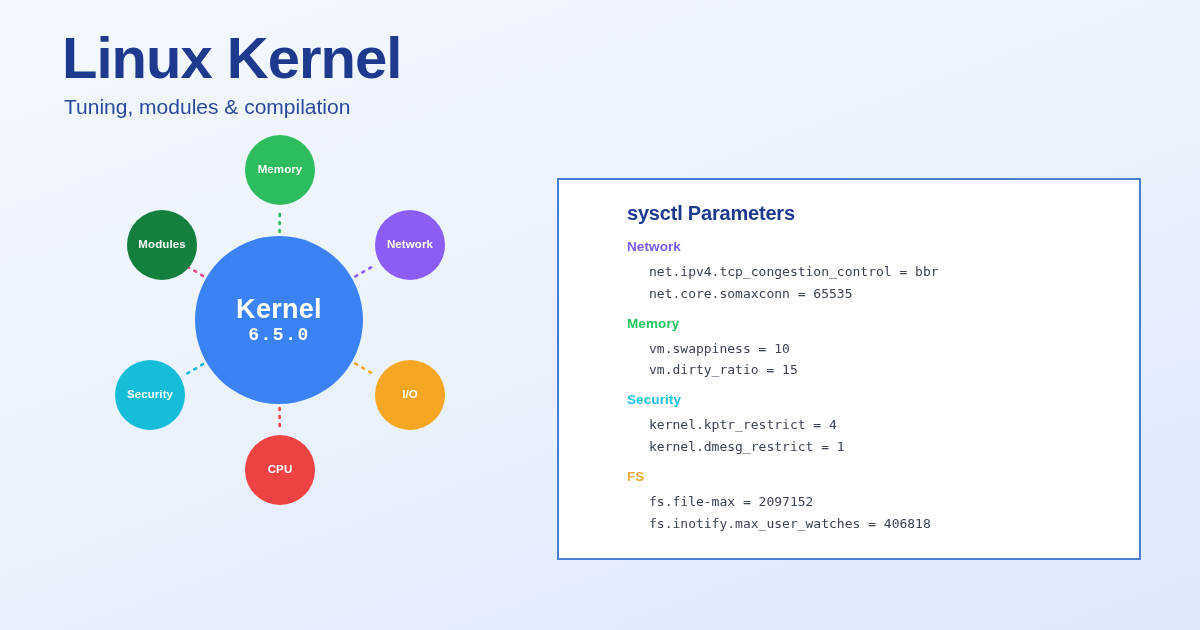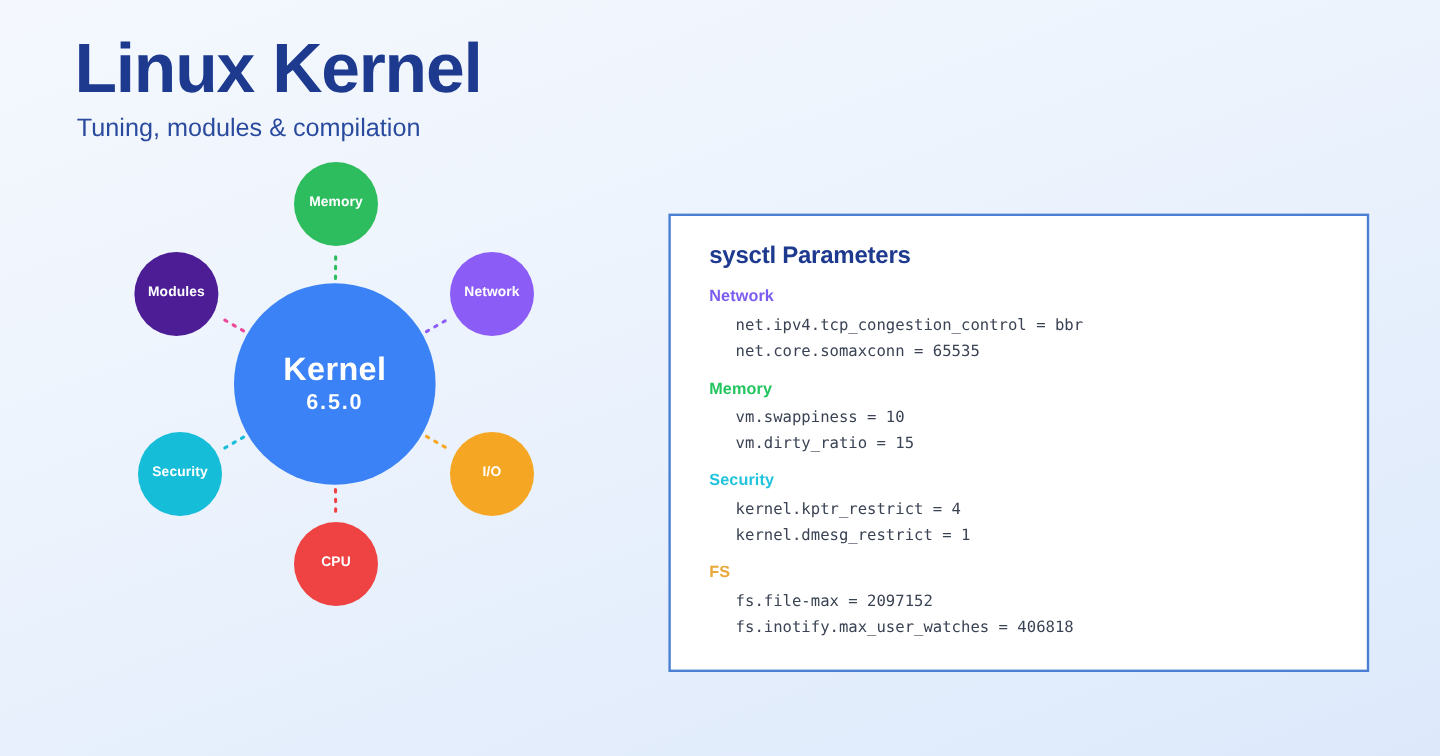--- a/index.html
+++ b/index.html
@@ -74,21 +74,21 @@
     left: 135px;
     top: 108px;
   }
   .node-center .center-label {
     font-size: 27px;
     font-weight: bold;
     letter-spacing: 0.3px;
     line-height: 1.1;
   }
   .node-center .center-version {
-    font-family: Liberation Sans, sans-serif;
+    font-family: Liberation Mono, monospace;
     font-size: 18px;
     font-weight: bold;
     letter-spacing: 1.5px;
     margin-top: 1px;
   }
   .node-sat {
     width: 70px;
     height: 70px;
   }
   .node-sat .sat-label {
@@ -102,20 +102,21 @@
   
   .panel {
     position: absolute;
     left: 557px;
     top: 178px;
     width: 584px;
     height: 382px;
     background: #ffffff;
     border: 2px solid #4a7fd4;
     box-sizing: border-box;
+    padding-left: 36px;
   }
   .panel-inner {
     padding: 22px 28px 18px 32px;
   }
   .panel-title {
     font-size: 20px;
     font-weight: bold;
     color: #1d3a8f;
     margin: 0 0 14px 0;
     letter-spacing: -0.2px;
@@ -175,21 +176,21 @@
       </div>
       <div class="node node-sat" style="background: rgb(245, 166, 35); left: 315px; top: 232px; width: 70px; height: 70px;">
         <div class="sat-label">I/O</div>
       </div>
       <div class="node node-sat" style="background: rgb(239, 67, 67); left: 185px; top: 307px; width: 70px; height: 70px;">
         <div class="sat-label">CPU</div>
       </div>
       <div class="node node-sat" style="background: rgb(22, 189, 216); left: 55px; top: 232px; width: 70px; height: 70px;">
         <div class="sat-label">Security</div>
       </div>
-      <div class="node node-sat" style="background: #4c1d95; left: 52px; top: 82px; width: 70px; height: 70px; justify-content: center;">
+      <div class="node node-sat" style="background: #15803d; left: 67px; top: 82px; width: 70px; height: 70px; justify-content: center;">
         <div class="sat-label">Modules</div>
       </div>
     </div>
 
   <div class="panel" style="border-color: rgb(74, 127, 212);">
     <div class="panel-inner">
       <div class="panel-title">sysctl Parameters</div>
       <div>
           <div class="group">
             <div class="group-name" style="color: rgb(123, 92, 240);">Network</div>

